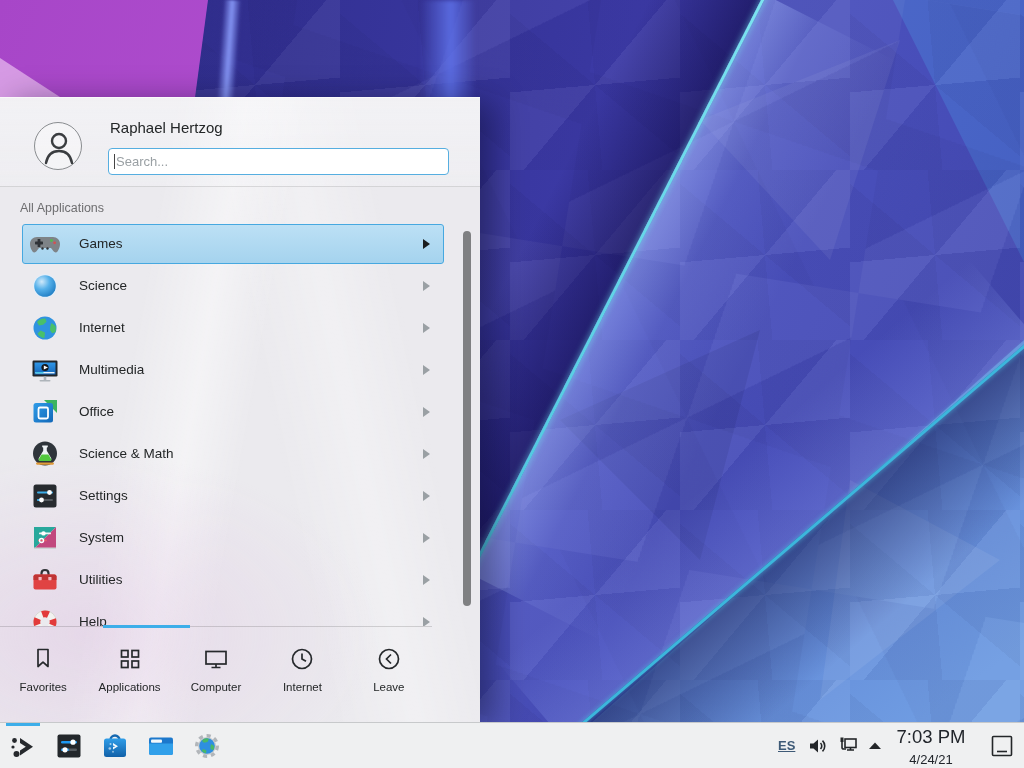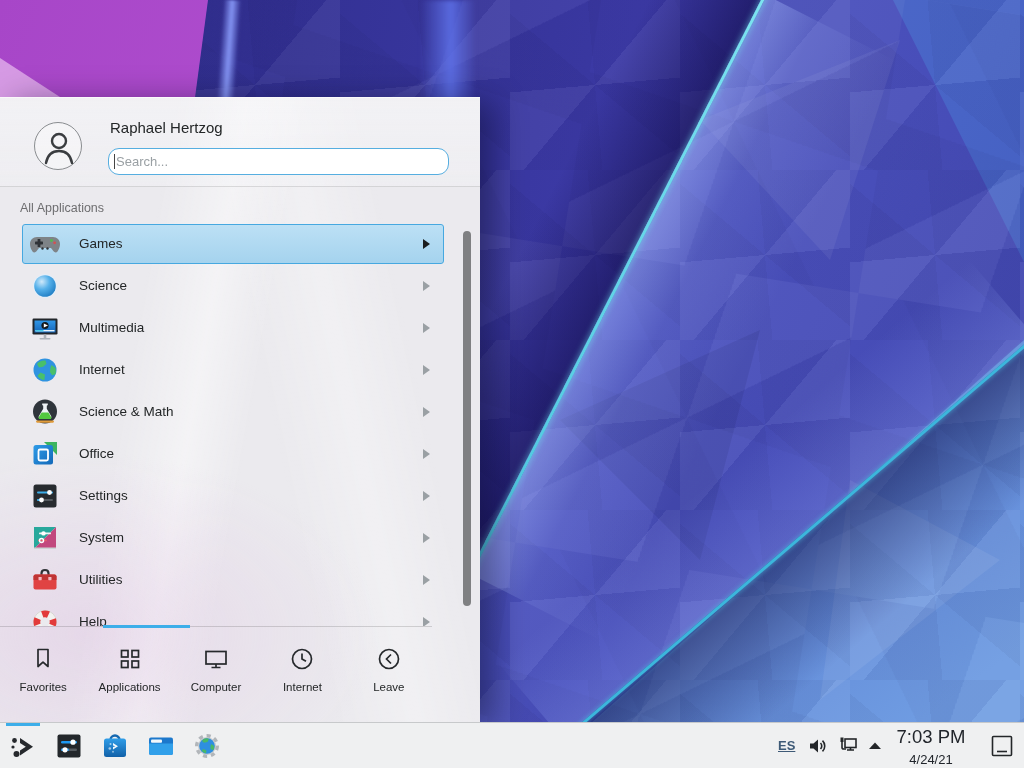--- a/index.html
+++ b/index.html
@@ -57,21 +57,21 @@
     border-top:1px solid rgba(255,255,255,.75);
   }
   .kk-header { position:absolute; left:0; top:0; width:480px; height:89px;
     background:linear-gradient(rgba(248,248,250,.55), rgba(244,244,247,.35));
     border-bottom:1px solid rgba(0,0,0,.12); }
   .avatar { position:absolute; left:34px; top:24px; width:48px; height:48px; border-radius:50%;
     border:1px solid #8a8d90; background:rgba(255,255,255,.35); }
   .avatar svg { position:absolute; left:0; top:0; }
   .username { position:absolute; left:110px; top:21px; font-size:15px; color:#232627; }
   .searchwrap { position:absolute; left:108px; top:50px; width:341px; height:27px; }
-  .search { width:100%; height:100%; border:1px solid #56aee0; border-radius:11px; background:#fff;
+  .search { width:100%; height:100%; border:1px solid #56aee0; border-radius:4px; background:#fff;
     font-family:"Liberation Sans",sans-serif; font-size:13px; padding:0 7px; color:#232627; outline:none; }
   .search::placeholder { color:#9aa0a4; }
   .caret { position:absolute; left:6px; top:6px; width:1px; height:15px; background:#444; }
   .section-label { position:absolute; left:20px; top:103px; font-size:12.5px; color:#6e6e70; }
 
   .app-list { position:absolute; left:0; top:125px; width:480px; height:403px; overflow:hidden; }
   .row { position:relative; width:480px; height:42px; }
   .row .sel { display:none; }
   .row.selected .sel { display:block; position:absolute; left:22px; right:36px; top:1px; bottom:1px;
     background:linear-gradient(#bce0f5,#a5d3ee); border:1px solid #46a8e0; border-radius:3px; }
@@ -174,20 +174,32 @@
           <circle cx="16" cy="16" r="12" fill="#e4eef8"></circle>
           <circle cx="16" cy="16" r="10.8" fill="url(#gsph)"></circle>
         </svg>
         <span class="rlabel">Science</span>
         <span class="arrow"></span>
       </div>
 
       <div class="row">
 
         <svg class="ric" viewBox="0 0 32 32">
+          <circle cx="16" cy="16" r="11.5" fill="#2f93e0"></circle>
+          <path d="M8 10c2-2.8 5.5-4 8.5-3.4l1 3.2-3.3 3-4.2.6L8 10z" fill="#49c06a"></path>
+          <path d="M22.5 11l3.8 2.8c.8 2 .8 4.4 0 6.4l-3.2 1-2.2-3.2.6-4.4 1-2.6z" fill="#49c06a"></path>
+          <path d="M11.5 18.5l4.5 2-.6 5.6c-2.8-.4-5.3-2-6.9-4.4l3-3.2z" fill="#49c06a"></path>
+        </svg>
+        <span class="rlabel">Internet</span>
+        <span class="arrow"></span>
+      </div>
+
+      <div class="row">
+
+        <svg class="ric" viewBox="0 0 32 32">
           <defs>
               <linearGradient id="gscr" x1="0" y1="0" x2="0" y2="1">
             <stop offset="0%" stop-color="#2f97e8"></stop>
                 <stop offset="100%" stop-color="#1565b8"></stop>
           </linearGradient>
             </defs>
           <rect x="3.5" y="6.5" width="25" height="16" rx="1.2" fill="#22262a"></rect>
           <rect x="5.5" y="8.5" width="21" height="12" fill="url(#gscr)"></rect>
           <circle cx="16" cy="13.5" r="3.6" fill="#14171a"></circle>
           <polygon points="14.8,11.6 19,13.5 14.8,15.4" fill="#fff"></polygon>
@@ -196,55 +208,43 @@
           <rect x="14.7" y="22.5" width="2.6" height="3.5" fill="#aeb4ba"></rect>
           <rect x="10.5" y="26" width="11" height="1.6" rx=".8" fill="#aeb4ba"></rect>
         </svg>
         <span class="rlabel">Multimedia</span>
         <span class="arrow"></span>
       </div>
 
       <div class="row">
 
         <svg class="ric" viewBox="0 0 32 32">
-          <circle cx="16" cy="16" r="11.5" fill="#2f93e0"></circle>
-          <path d="M8 10c2-2.8 5.5-4 8.5-3.4l1 3.2-3.3 3-4.2.6L8 10z" fill="#49c06a"></path>
-          <path d="M22.5 11l3.8 2.8c.8 2 .8 4.4 0 6.4l-3.2 1-2.2-3.2.6-4.4 1-2.6z" fill="#49c06a"></path>
-          <path d="M11.5 18.5l4.5 2-.6 5.6c-2.8-.4-5.3-2-6.9-4.4l3-3.2z" fill="#49c06a"></path>
-        </svg>
-        <span class="rlabel">Internet</span>
-        <span class="arrow"></span>
-      </div>
-
-      <div class="row">
-
-        <svg class="ric" viewBox="0 0 32 32">
-          <circle cx="16" cy="15.5" r="12" fill="#2f353b"></circle>
-          <path d="M13.2 7.5h5.6V9l-1 .8v3l4.3 7.2c.8 1.4-.2 3-1.8 3h-8.6c-1.6 0-2.6-1.6-1.8-3l4.3-7.2v-3l-1-.8z" fill="#eef3f6"></path>
-          <path d="M12.6 16.5l-2.8 4.7c-.5.9.1 1.9 1.1 1.9h10.2c1 0 1.6-1 1.1-1.9l-2.8-4.7z" fill="#52c83e"></path>
-          <rect x="7" y="24.5" width="18" height="2.2" rx="1.1" fill="#e09b3a"></rect>
-        </svg>
-        <span class="rlabel">Science &amp; Math</span>
-        <span class="arrow"></span>
-      </div>
-
-      <div class="row">
-
-        <svg class="ric" viewBox="0 0 32 32">
           <defs>
               <linearGradient id="goff" x1="0" y1="0" x2="1" y2="1">
             <stop offset="0%" stop-color="#2f9ce8"></stop>
                 <stop offset="100%" stop-color="#1268b8"></stop>
           </linearGradient>
             </defs>
           <polygon points="15,4 28,4 28,17" fill="#3cb45f"></polygon>
           <rect x="4.5" y="7" width="19.5" height="19.5" rx="2.5" fill="url(#goff)"></rect>
           <rect x="9.5" y="11.5" width="9.5" height="11" rx="1.5" fill="none" stroke="#fff" stroke-width="1.8"></rect>
         </svg>
         <span class="rlabel">Office</span>
+        <span class="arrow"></span>
+      </div>
+
+      <div class="row">
+
+        <svg class="ric" viewBox="0 0 32 32">
+          <circle cx="16" cy="15.5" r="12" fill="#2f353b"></circle>
+          <path d="M13.2 7.5h5.6V9l-1 .8v3l4.3 7.2c.8 1.4-.2 3-1.8 3h-8.6c-1.6 0-2.6-1.6-1.8-3l4.3-7.2v-3l-1-.8z" fill="#eef3f6"></path>
+          <path d="M12.6 16.5l-2.8 4.7c-.5.9.1 1.9 1.1 1.9h10.2c1 0 1.6-1 1.1-1.9l-2.8-4.7z" fill="#52c83e"></path>
+          <rect x="7" y="24.5" width="18" height="2.2" rx="1.1" fill="#e09b3a"></rect>
+        </svg>
+        <span class="rlabel">Science &amp; Math</span>
         <span class="arrow"></span>
       </div>
 
       <div class="row">
 
         <svg class="ric" viewBox="0 0 32 32">
           <rect x="4.5" y="4.5" width="23" height="23" rx="2.5" fill="#272b2f"></rect>
           <rect x="8" y="11.5" width="16" height="2" rx="1" fill="#3daee9"></rect>
           <circle cx="20.5" cy="12.5" r="2.4" fill="#fdfdfd"></circle>
           <rect x="8" y="19" width="16" height="2" rx="1" fill="#54595e"></rect>

